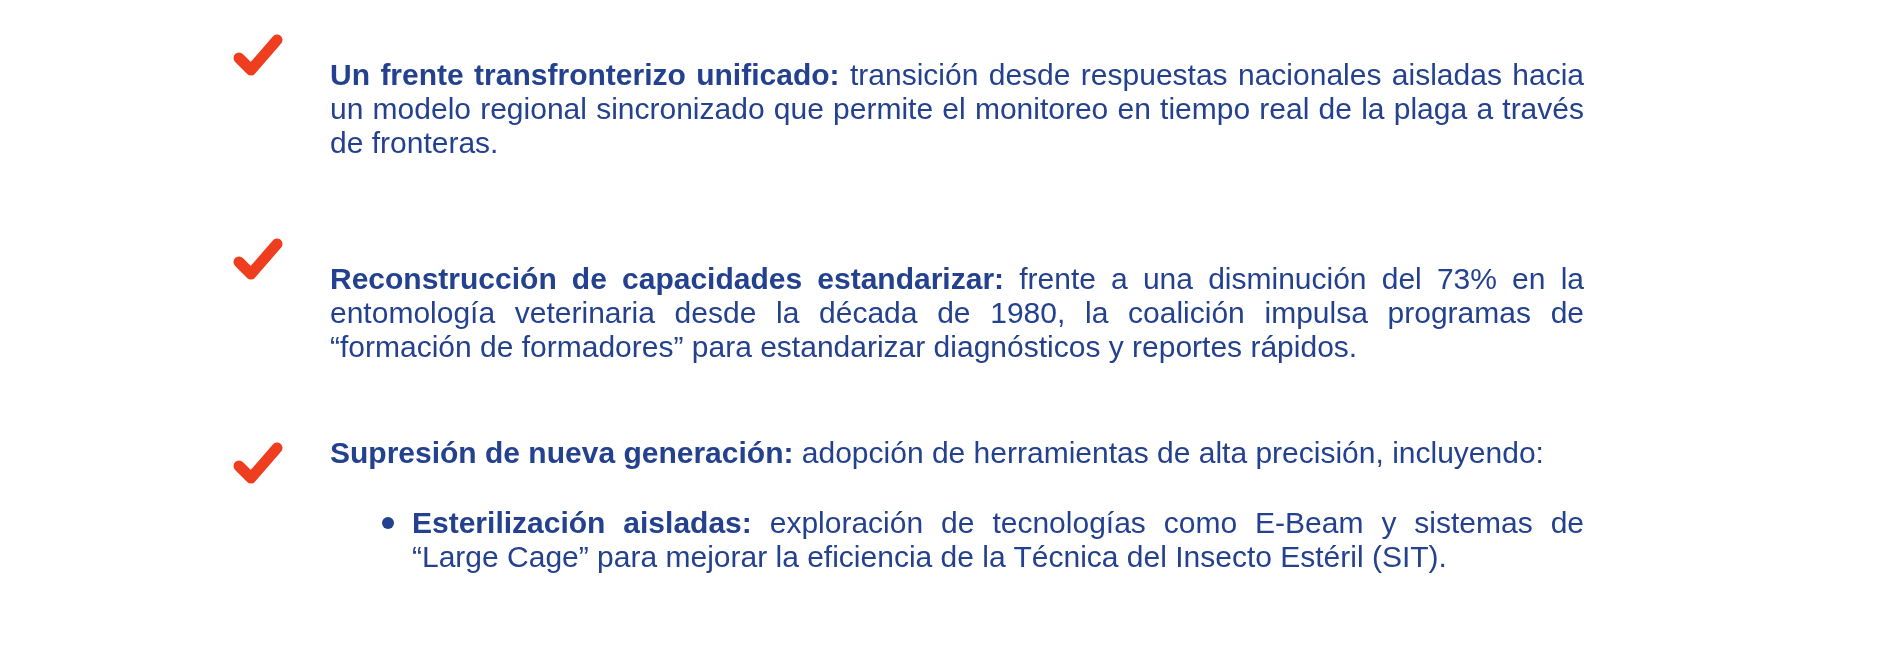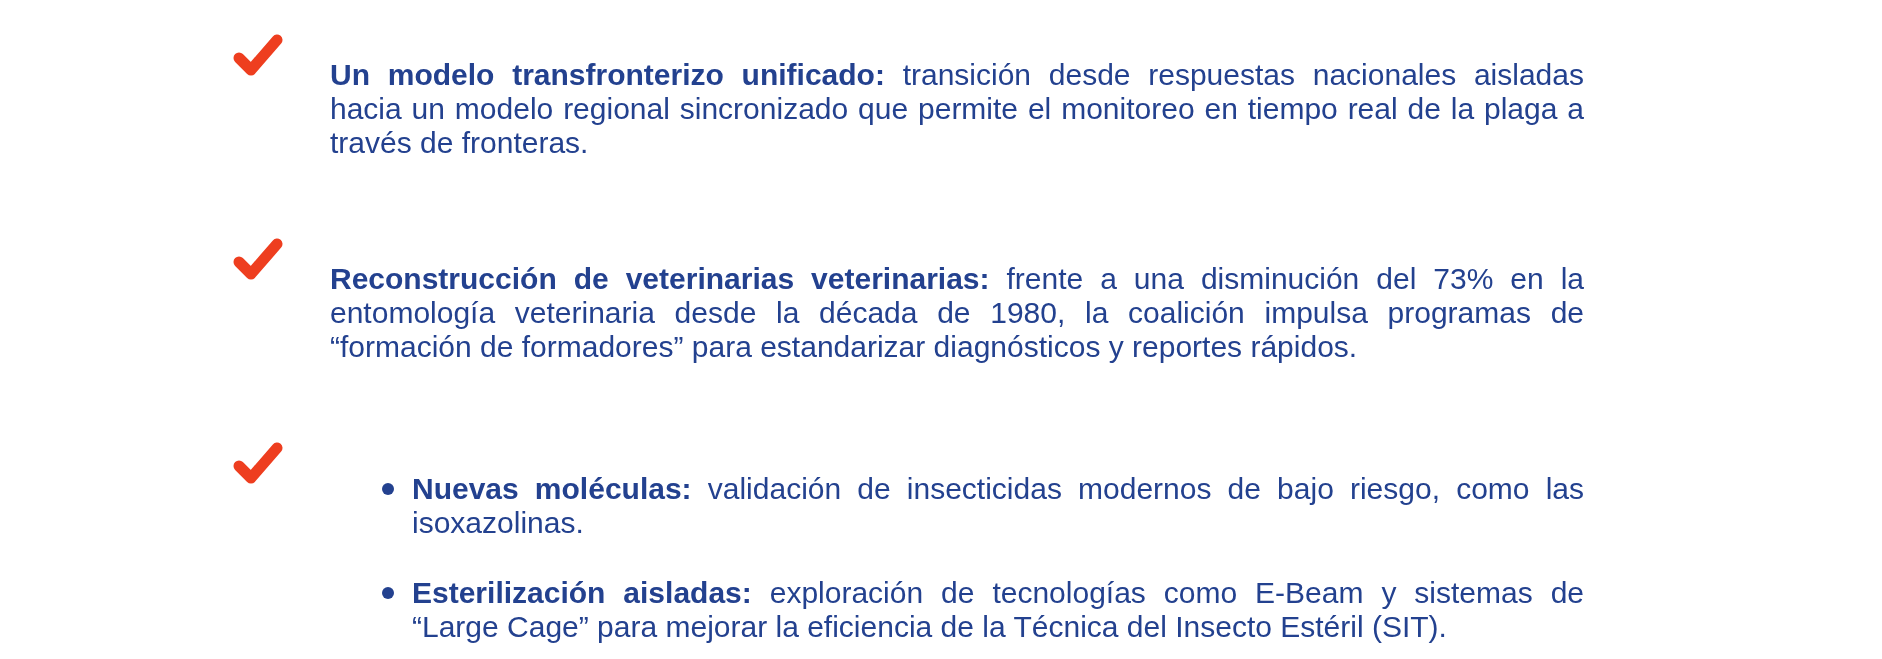--- a/index.html
+++ b/index.html
@@ -67,46 +67,43 @@
 
 <div class="page">
   <div class="content">
 
     <div class="bullet">
       <span class="check-wrap">
         <svg width="52" height="44" viewBox="0 0 52 44" fill="none">
           <path d="M7 25 L19 37 L45 7" stroke="currentColor" stroke-width="11" stroke-linecap="round" stroke-linejoin="round"></path>
         </svg>
       </span>
-      <p class="para"><span class="b">Un modelo transfronterizo unificado:</span> <span>transición desde respuestas nacionales aisladas hacia un modelo regional sincronizado que permite el monitoreo en tiempo real de la plaga a través de fronteras.</span></p>
+      <p class="para"><span class="b">Un frente transfronterizo unificado:</span> <span>transición desde respuestas nacionales aisladas hacia un modelo regional sincronizado que permite el monitoreo en tiempo real de la plaga a través de fronteras.</span></p>
     </div>
 
     <div class="bullet">
       <span class="check-wrap">
         <svg width="52" height="44" viewBox="0 0 52 44" fill="none">
           <path d="M7 25 L19 37 L45 7" stroke="currentColor" stroke-width="11" stroke-linecap="round" stroke-linejoin="round"></path>
         </svg>
       </span>
-      <p class="para"><span class="b">Reconstrucción de veterinarias veterinarias:</span> <span>frente a una disminución del 73% en la entomología veterinaria desde la década de 1980, la coalición impulsa programas de “formación de formadores” para estandarizar diagnósticos y reportes rápidos.</span></p>
+      <p class="para"><span class="b">Reconstrucción de capacidades estandarizar:</span> <span>frente a una disminución del 73% en la entomología veterinaria desde la década de 1980, la coalición impulsa programas de “formación de formadores” para estandarizar diagnósticos y reportes rápidos.</span></p>
     </div>
 
     <div class="bullet">
       <span class="check-wrap">
         <svg width="52" height="44" viewBox="0 0 52 44" fill="none">
           <path d="M7 25 L19 37 L45 7" stroke="currentColor" stroke-width="11" stroke-linecap="round" stroke-linejoin="round"></path>
         </svg>
       </span>
       <div style="flex:1 1 auto;">
+        <p class="para" style="margin:0;"><span class="b">Supresión de nueva generación:</span> <span>adopción de herramientas de alta precisión, incluyendo:</span></p>
 
         <div class="subs">
 
-          <div class="sub-bullet">
-            <span class="dot"></span>
-            <p class="para" style="margin:0;"><span class="b">Nuevas moléculas:</span> <span>validación de insecticidas modernos de bajo riesgo, como las isoxazolinas.</span></p>
-          </div>
 
           <div class="sub-bullet">
             <span class="dot"></span>
             <p class="para" style="margin:0;"><span class="b">Esterilización aisladas:</span> <span>exploración de tecnologías como E-Beam y sistemas de “Large Cage” para mejorar la eficiencia de la Técnica del Insecto Estéril (SIT).</span></p>
           </div>
 
         </div>
       </div>
     </div>
 

